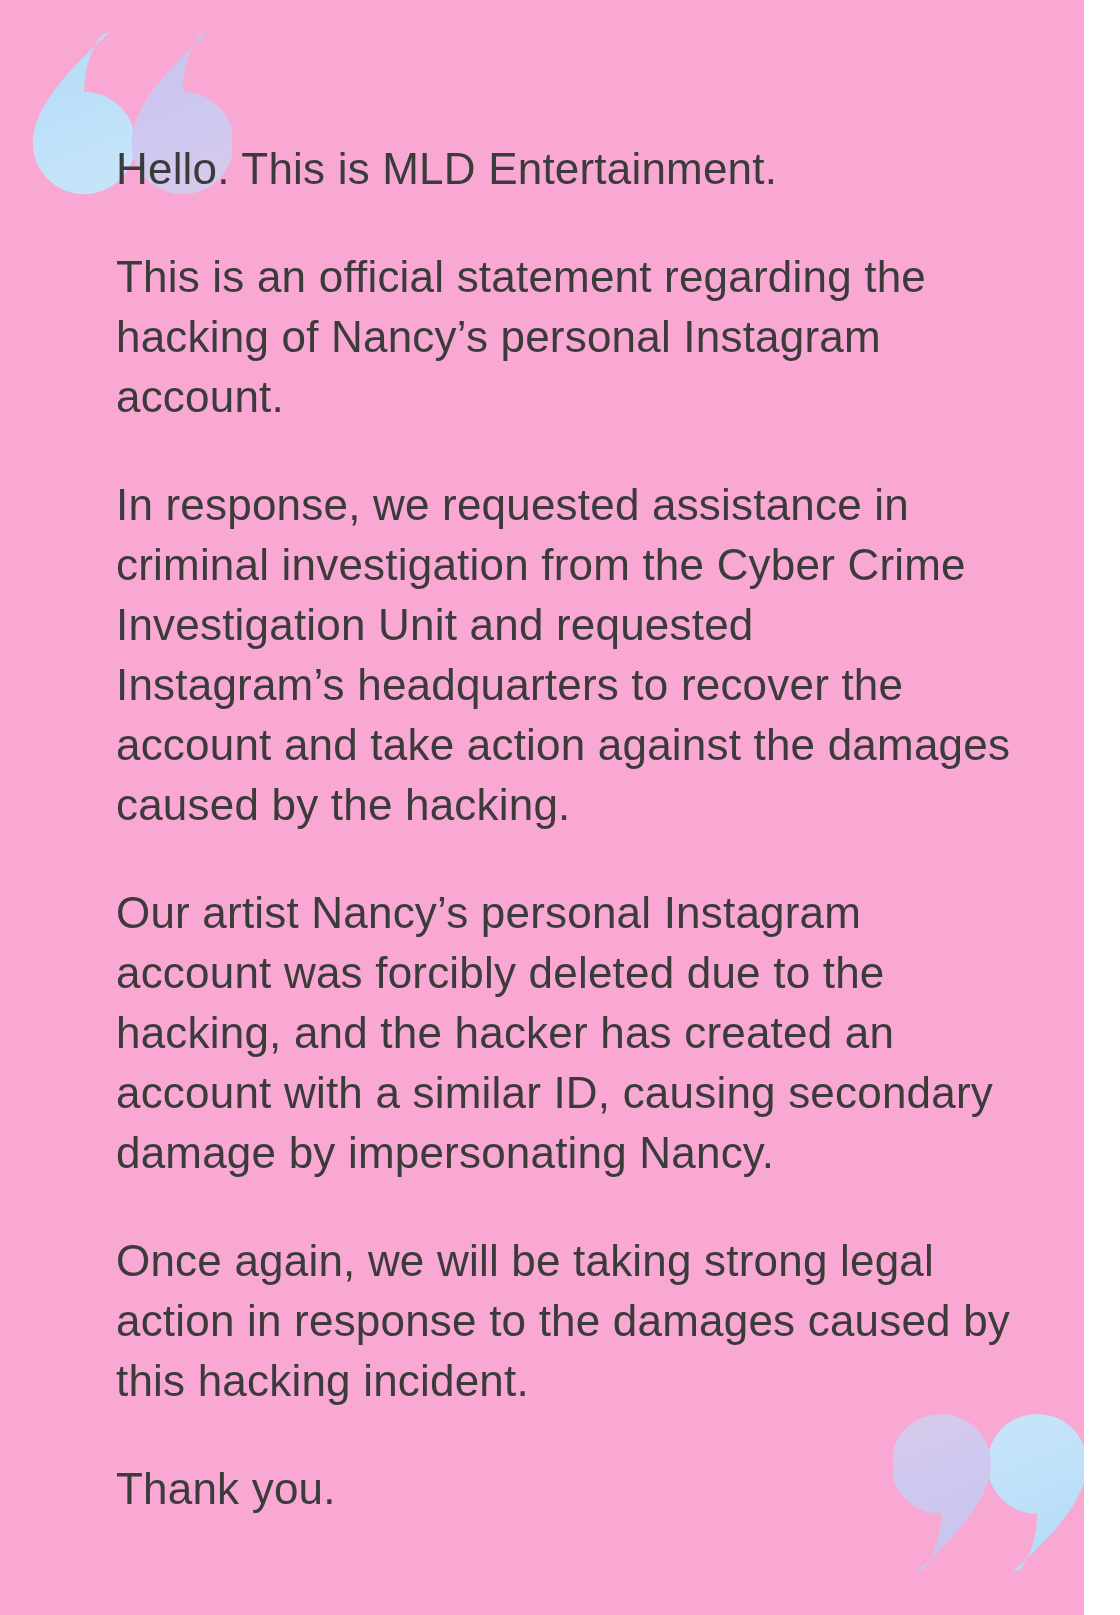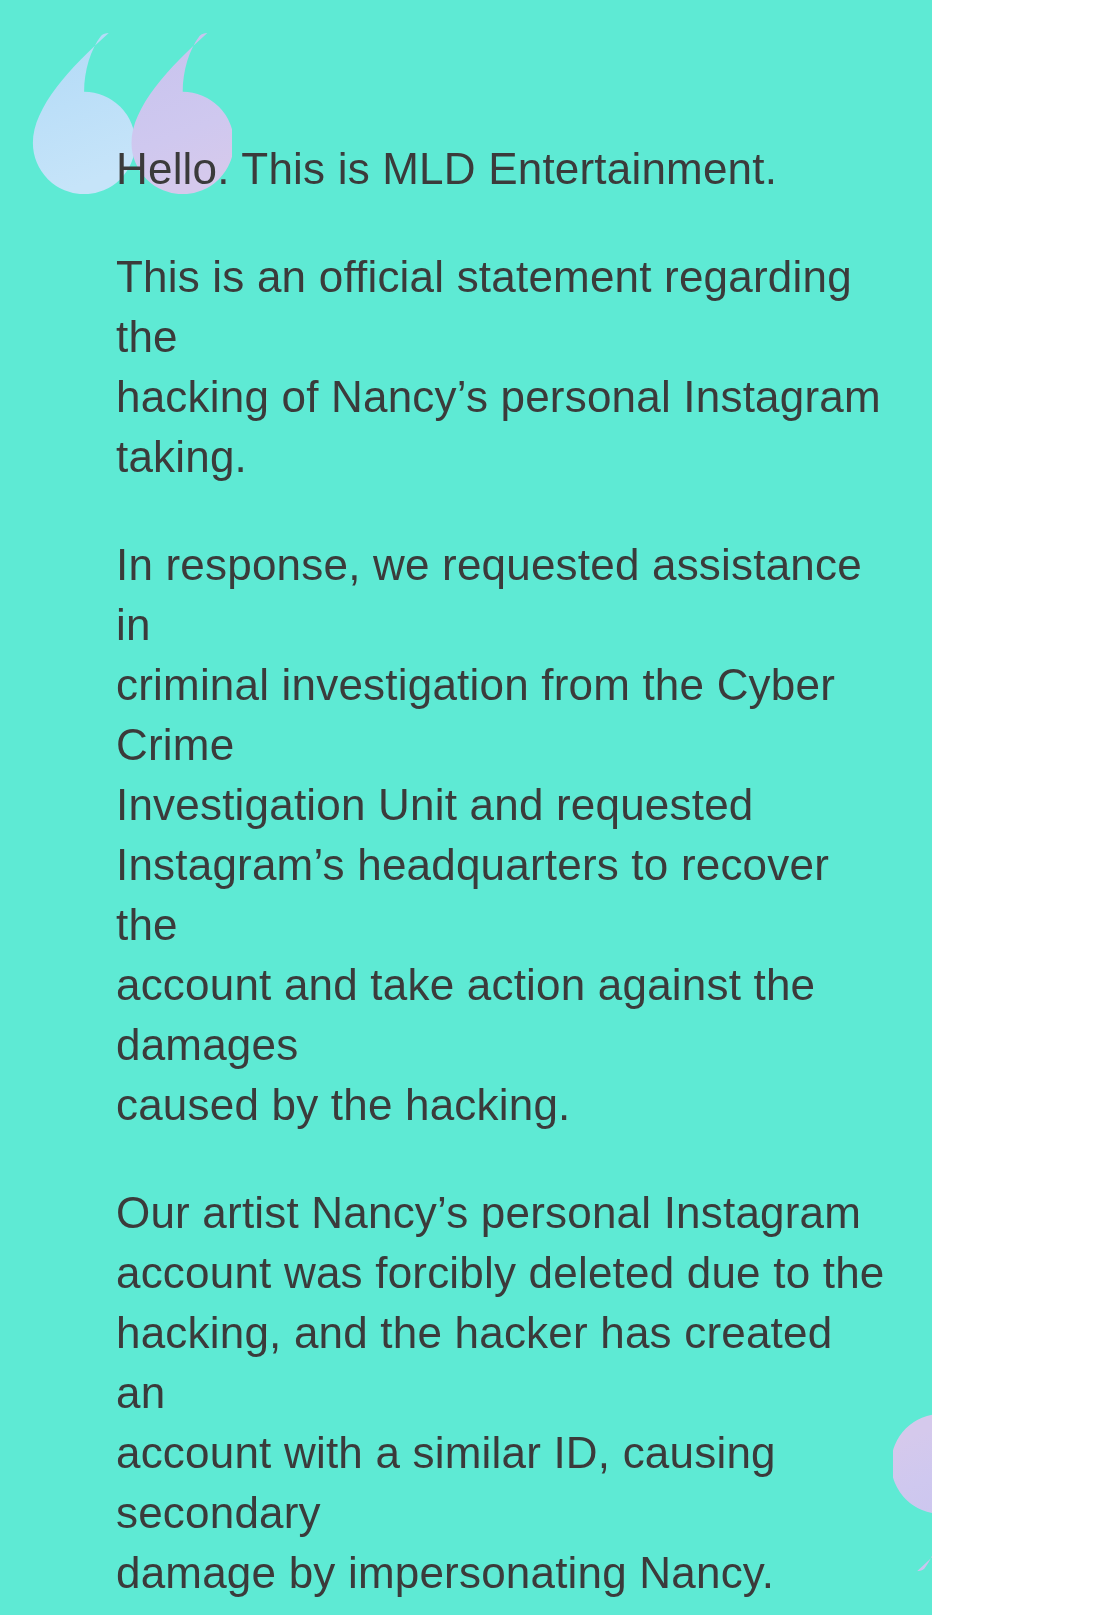--- a/index.html
+++ b/index.html
@@ -2,23 +2,23 @@
 <html><head>
 <meta charset="utf-8">
 <style>
   html, body {
     margin: 0;
     padding: 0;
     background: #ffffff;
   }
   .page {
     position: relative;
-    width: 932px;
+    width: 1084px;
     height: 1615px;
-    background: #5eead4;
+    background: #f9a8d4;
     overflow: hidden;
     font-family: "Liberation Sans", "DejaVu Sans", sans-serif;
   }
   .quote-mark {
     position: absolute;
     pointer-events: none;
   }
   .quote-open {
     left: 31px;
     top: 33px;
@@ -75,32 +75,35 @@
         A 54 54 0 1 0 56 62
         C 56 40, 63 17, 74 3
         C 76 1, 79 0, 82 0 Z"></path>
     </g>
   </svg>
 
   <div class="statement">
     <p>Hello. This is MLD Entertainment.</p>
     <p>This is an official statement regarding the
 hacking of Nancy’s personal Instagram
-taking.</p>
+account.</p>
     <p>In response, we requested assistance in
 criminal investigation from the Cyber Crime
 Investigation Unit and requested
 Instagram’s headquarters to recover the
 account and take action against the damages
 caused by the hacking.</p>
     <p>Our artist Nancy’s personal Instagram
 account was forcibly deleted due to the
 hacking, and the hacker has created an
 account with a similar ID, causing secondary
 damage by impersonating Nancy.</p>
+    <p>Once again, we will be taking strong legal
+action in response to the damages caused by
+this hacking incident.</p>
     <p>Thank you.</p>
   </div>
 
   <svg class="quote-mark quote-close" viewBox="0 0 212 170" xmlns="http://www.w3.org/2000/svg" aria-hidden="true">
     <g>
       <path fill="url(#gradBlue)" d="M 82 0
         C 42 36, 2 78, 2 116
         A 54 54 0 1 0 56 62
         C 56 40, 63 17, 74 3
         C 76 1, 79 0, 82 0 Z"></path>

